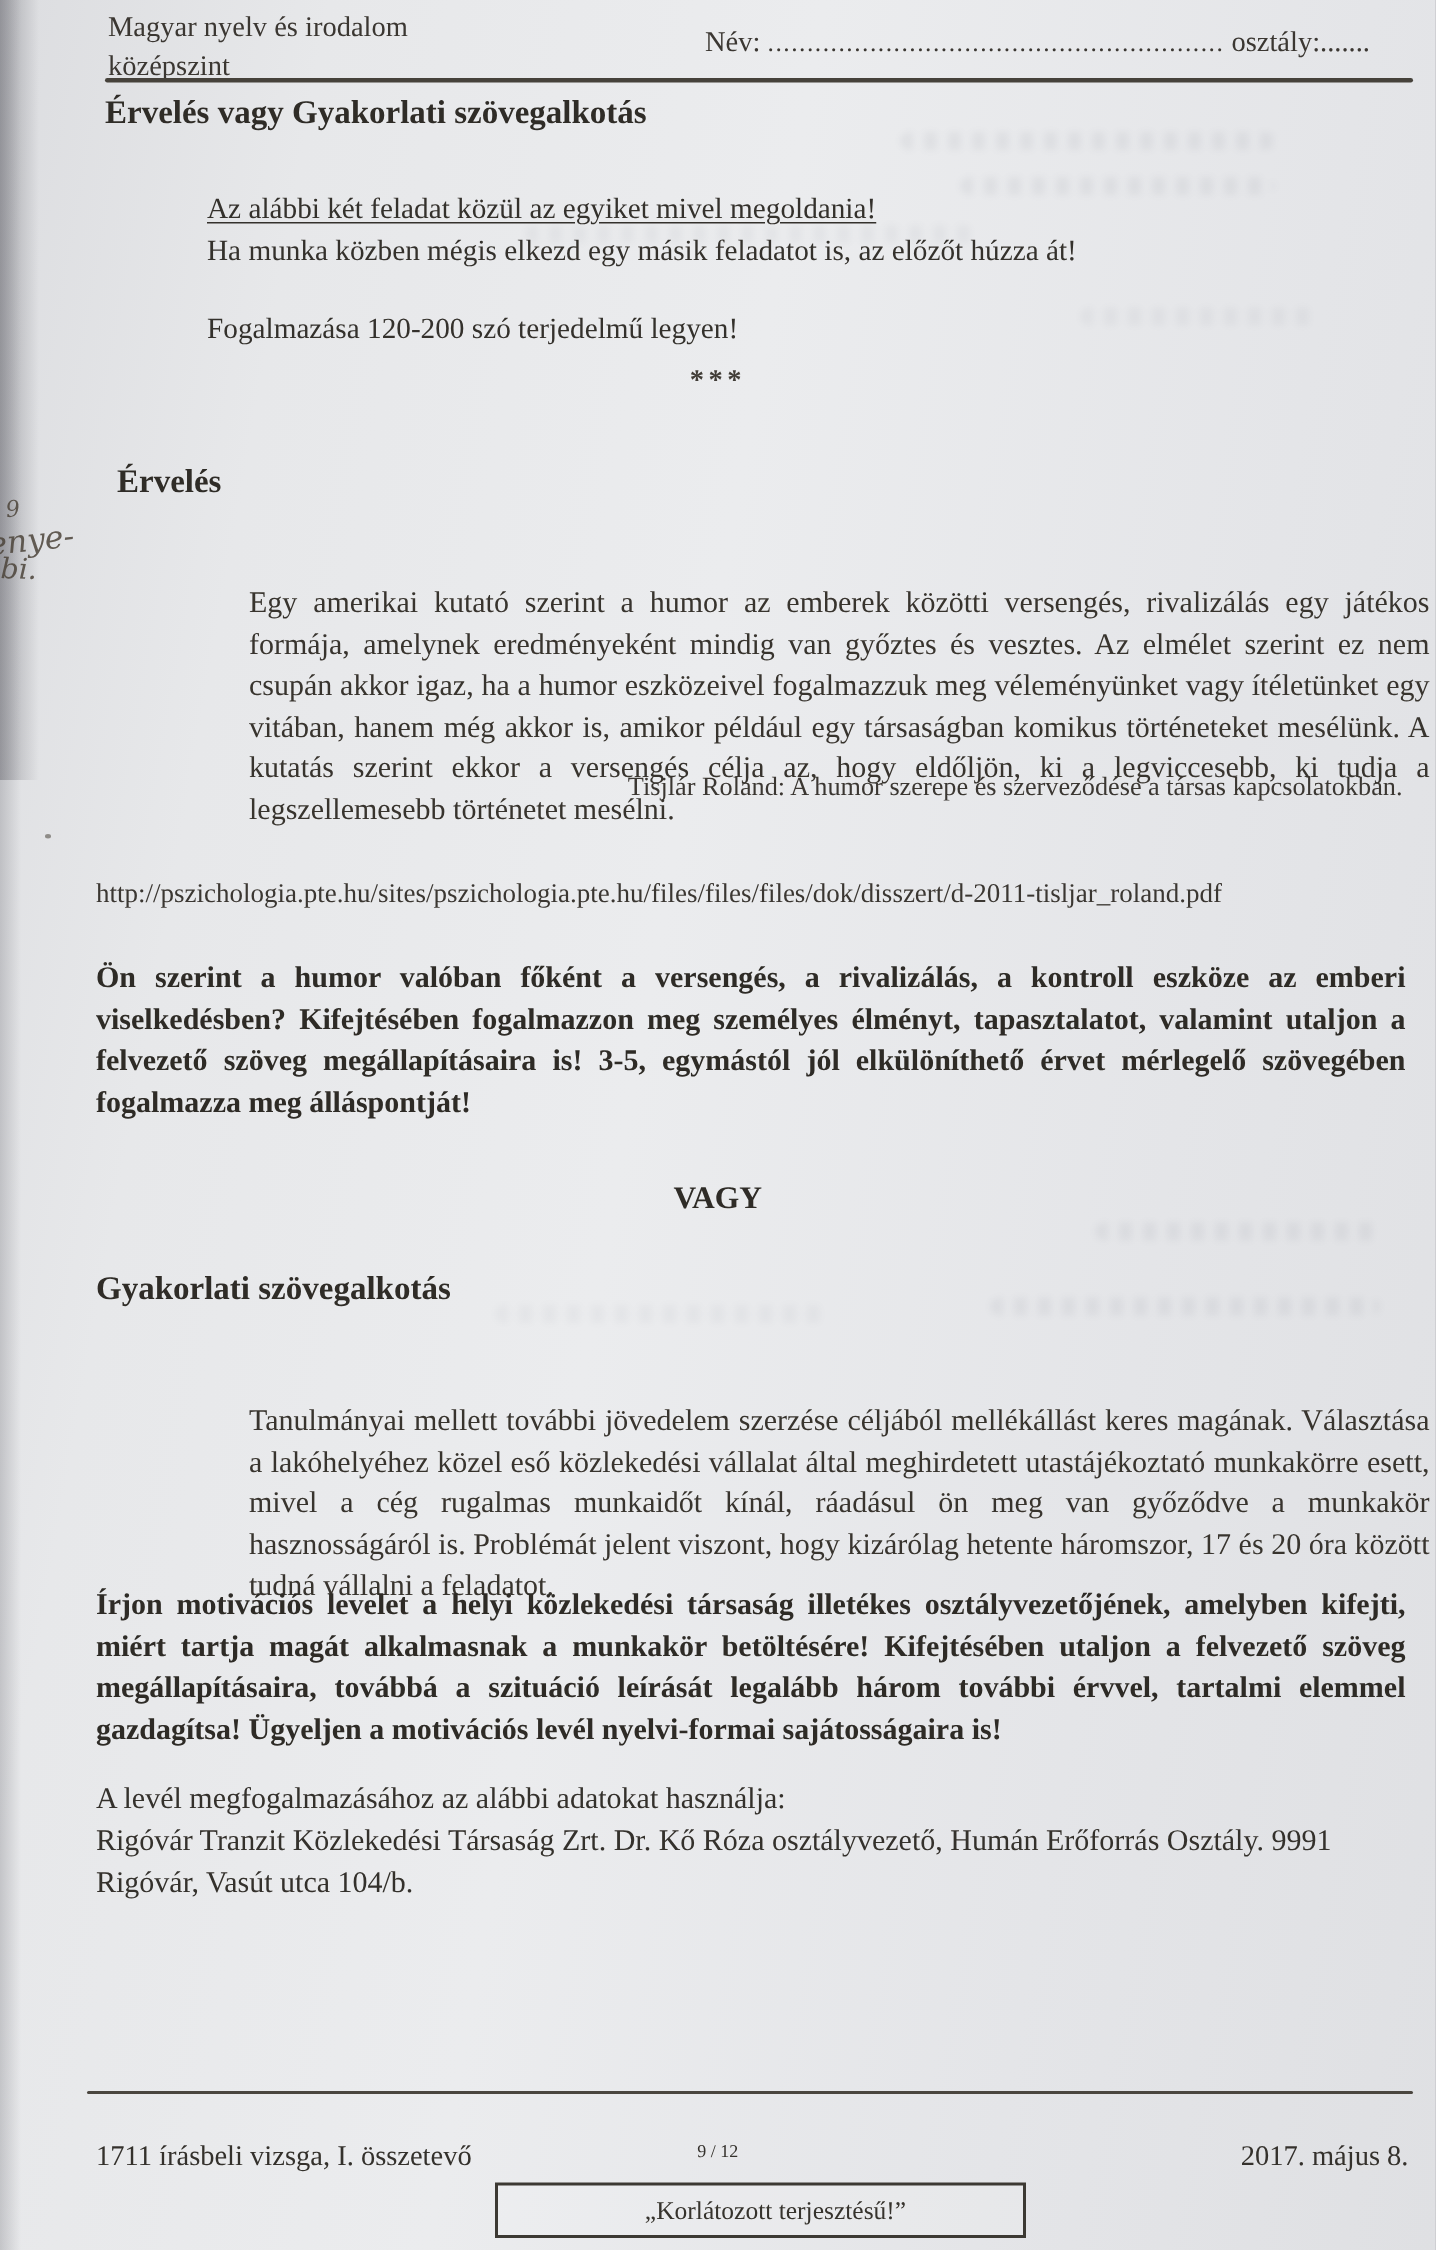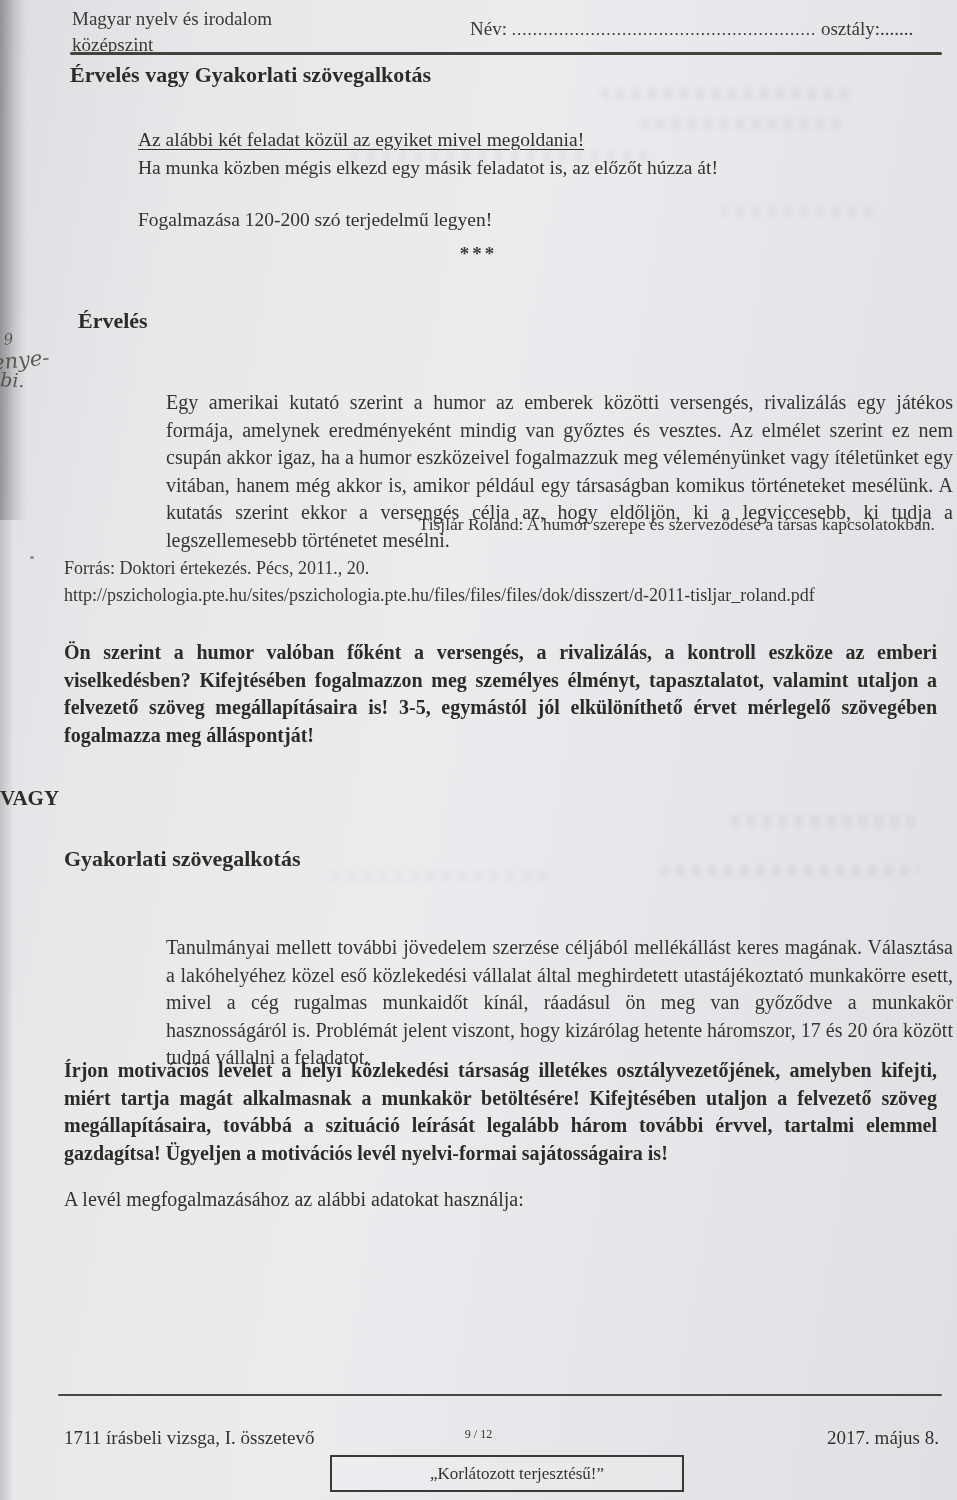--- a/index.html
+++ b/index.html
@@ -40,21 +40,21 @@
 
   
   .instr1{position:absolute;left:138px;top:129px;font-size:19.5px;text-decoration:underline;text-underline-offset:3px;}
   .instr2{position:absolute;left:138px;top:157px;font-size:19.5px;}
   .length-note{position:absolute;left:138px;top:209px;font-size:19.5px;}
   .stars{position:absolute;left:0;top:243px;width:957px;text-align:center;font-size:19px;letter-spacing:3px;font-weight:700;color:#413d37;}
 
   
   .h-erveles{position:absolute;left:68px;top:298px;font-size:22px;font-weight:700;margin:10px;color:#2f2c27;}
   .h-gyak{position:absolute;left:64px;top:846px;font-size:22px;font-weight:700;margin:0;color:#2f2c27;}
-  .vagy{position:absolute;left:0;top:786px;width:957px;text-align:left;font-size:21px;font-weight:700;color:#2f2c27;}
+  .vagy{position:absolute;left:0;top:786px;width:957px;text-align:center;font-size:21px;font-weight:700;color:#2f2c27;}
 
   
   .para{
     position:absolute;font-size:20px;line-height:27.5px;
     text-align:justify;text-align-last:left;color:#38342e;
   }
   .para-indent{left:166px;width:787px;margin-top:32px;}
   .para-full{left:64px;width:873px;}
   .bold{font-weight:700;color:#2e2b26;}
   .p1{top:357px;}
@@ -126,30 +126,30 @@
 
   <div class="margin-note">
     <span class="mn1">9</span>
     <span class="mn2">enye-</span>
     <span class="mn3">bi.</span>
   </div>
 
   <h2 class="h-erveles">Érvelés</h2>
   <div class="para para-indent p1">Egy amerikai kutató szerint a humor az emberek közötti versengés, rivalizálás egy játékos formája, amelynek eredményeként mindig van győztes és vesztes. Az elmélet szerint ez nem csupán akkor igaz, ha a humor eszközeivel fogalmazzuk meg véleményünket vagy ítéletünket egy vitában, hanem még akkor is, amikor például egy társaságban komikus történeteket mesélünk. A kutatás szerint ekkor a versengés célja az, hogy eldőljön, ki a legviccesebb, ki tudja a legszellemesebb történetet mesélni.</div>
   <div class="attribution">Tisjlár Roland: A humor szerepe és szerveződése a társas kapcsolatokban.</div>
-  <div class="src1">Forrás: Doktori értekezés. Pécs, 2011., 20.</div>
   <div class="src2">http://pszichologia.pte.hu/sites/pszichologia.pte.hu/files/files/files/dok/disszert/d-2011-tisljar_roland.pdf</div>
   <div class="para para-full prompt1 bold">Ön szerint a humor valóban főként a versengés, a rivalizálás, a kontroll eszköze az emberi viselkedésben? Kifejtésében fogalmazzon meg személyes élményt, tapasztalatot, valamint utaljon a felvezető szöveg megállapításaira is! 3-5, egymástól jól elkülöníthető érvet mérlegelő szövegében fogalmazza meg álláspontját!</div>
 
   <div class="vagy">VAGY</div>
 
   <h2 class="h-gyak">Gyakorlati szövegalkotás</h2>
   <div class="para para-indent p2">Tanulmányai mellett további jövedelem szerzése céljából mellékállást keres magának. Választása a lakóhelyéhez közel eső közlekedési vállalat által meghirdetett utastájékoztató munkakörre esett, mivel a cég rugalmas munkaidőt kínál, ráadásul ön meg van győződve a munkakör hasznosságáról is. Problémát jelent viszont, hogy kizárólag hetente háromszor, 17 és 20 óra között tudná vállalni a feladatot.</div>
   <div class="para para-full prompt2 bold">Írjon motivációs levelet a helyi közlekedési társaság illetékes osztályvezetőjének, amelyben kifejti, miért tartja magát alkalmasnak a munkakör betöltésére! Kifejtésében utaljon a felvezető szöveg megállapításaira, továbbá a szituáció leírását legalább három további érvvel, tartalmi elemmel gazdagítsa! Ügyeljen a motivációs levél nyelvi-formai sajátosságaira is!</div>
   <div class="data-intro">A levél megfogalmazásához az alábbi adatokat használja:</div>
+  <div class="address">Rigóvár Tranzit Közlekedési Társaság Zrt. Dr. Kő Róza osztályvezető, Humán Erőforrás Osztály. 9991 Rigóvár, Vasút utca 104/b.</div>
 
   <div class="rule-bottom"></div>
   <div class="ftr-left">1711 írásbeli vizsga, I. összetevő</div>
   <div class="ftr-center">9 / 12</div>
   <div class="ftr-right">2017. május 8.</div>
   <div class="stamp-box">
     <span>„Korlátozott terjesztésű!”</span>
   </div>
 
 </div>

